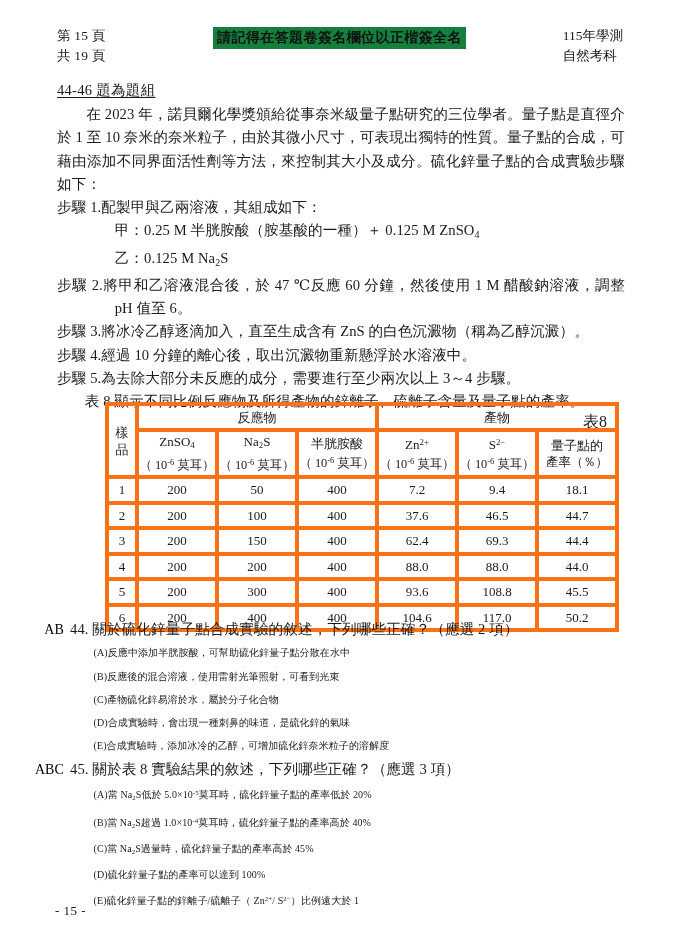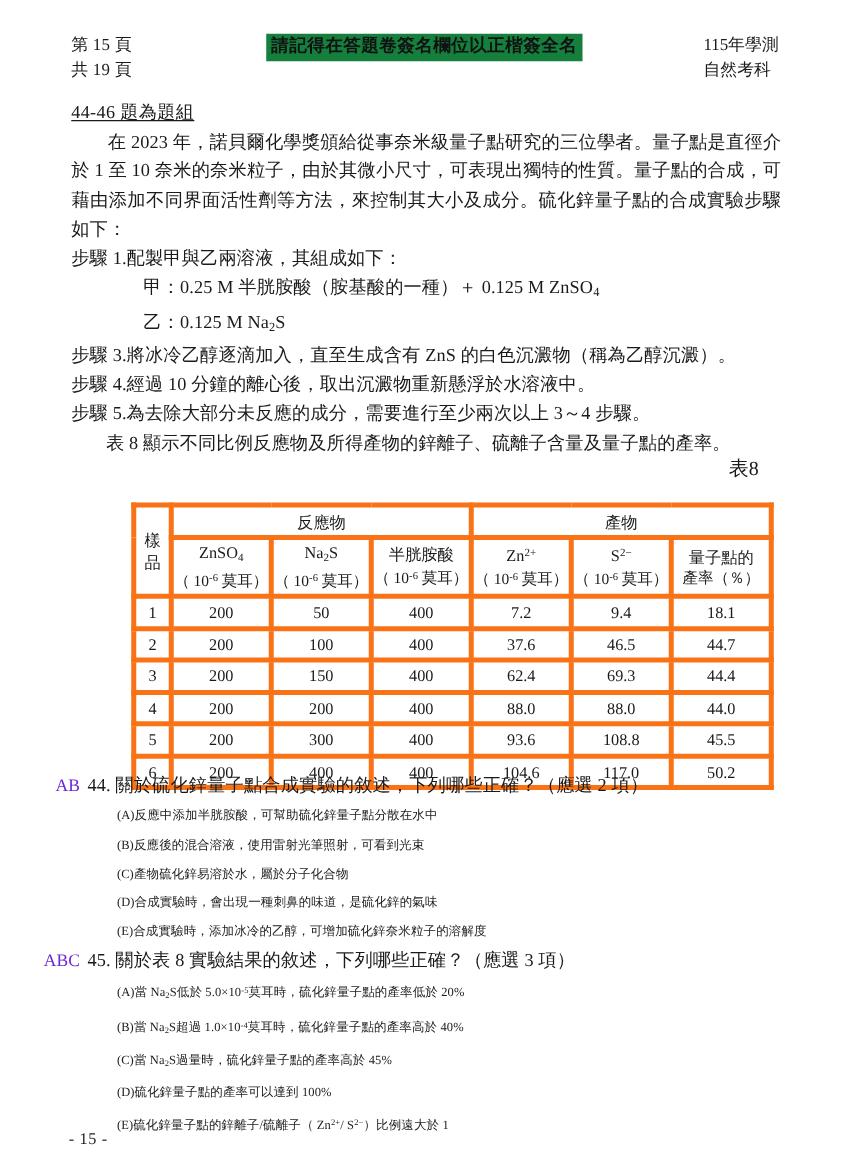--- a/index.html
+++ b/index.html
@@ -184,21 +184,21 @@
     font-size: 14.6px;
     line-height: 23.3px;
     letter-spacing: 0.1px;
   }
   .ans {
     position: absolute;
     left: 0;
     top: 0;
     width: 44px;
     text-align: right;
-    color: #6d28d9;
+    color: #000000;
     font-size: 14px;
     font-family: "Liberation Serif", serif;
   }
   .q-stem {
     padding-left: 1.55em;
     text-indent: -1.55em;
   }
   .opt {
     font-size: 10px;
     line-height: 23.3px;
@@ -248,20 +248,21 @@
     <p class="step">步驟 1.配製甲與乙兩溶液，其組成如下：</p>
 
     <p class="sub-line">
       <span>甲：</span><span class="lat">0.25 M 半胱胺酸（胺基酸的一種）＋ 0.125 M ZnSO</span><sub>4</sub>
     </p>
 
     <p class="sub-line">
       <span>乙：</span><span class="lat">0.125 M Na</span><sub>2</sub><span class="lat">S</span>
     </p>
 
+    <p class="step">步驟 2.將甲和乙溶液混合後，於 47 ℃反應 60 分鐘，然後使用 1 M 醋酸鈉溶液，調整 pH 值至 6。</p>
     <p class="step">步驟 3.將冰冷乙醇逐滴加入，直至生成含有 ZnS 的白色沉澱物（稱為乙醇沉澱）。</p>
     <p class="step">步驟 4.經過 10 分鐘的離心後，取出沉澱物重新懸浮於水溶液中。</p>
     <p class="step">步驟 5.為去除大部分未反應的成分，需要進行至少兩次以上 3～4 步驟。</p>
 
     <p class="tbl-caption">表 8 顯示不同比例反應物及所得產物的鋅離子、硫離子含量及量子點的產率。</p>
     <p class="tbl-label">表8</p>
   </div>
 
   <div class="tbl-wrap">
     <table class="data">

